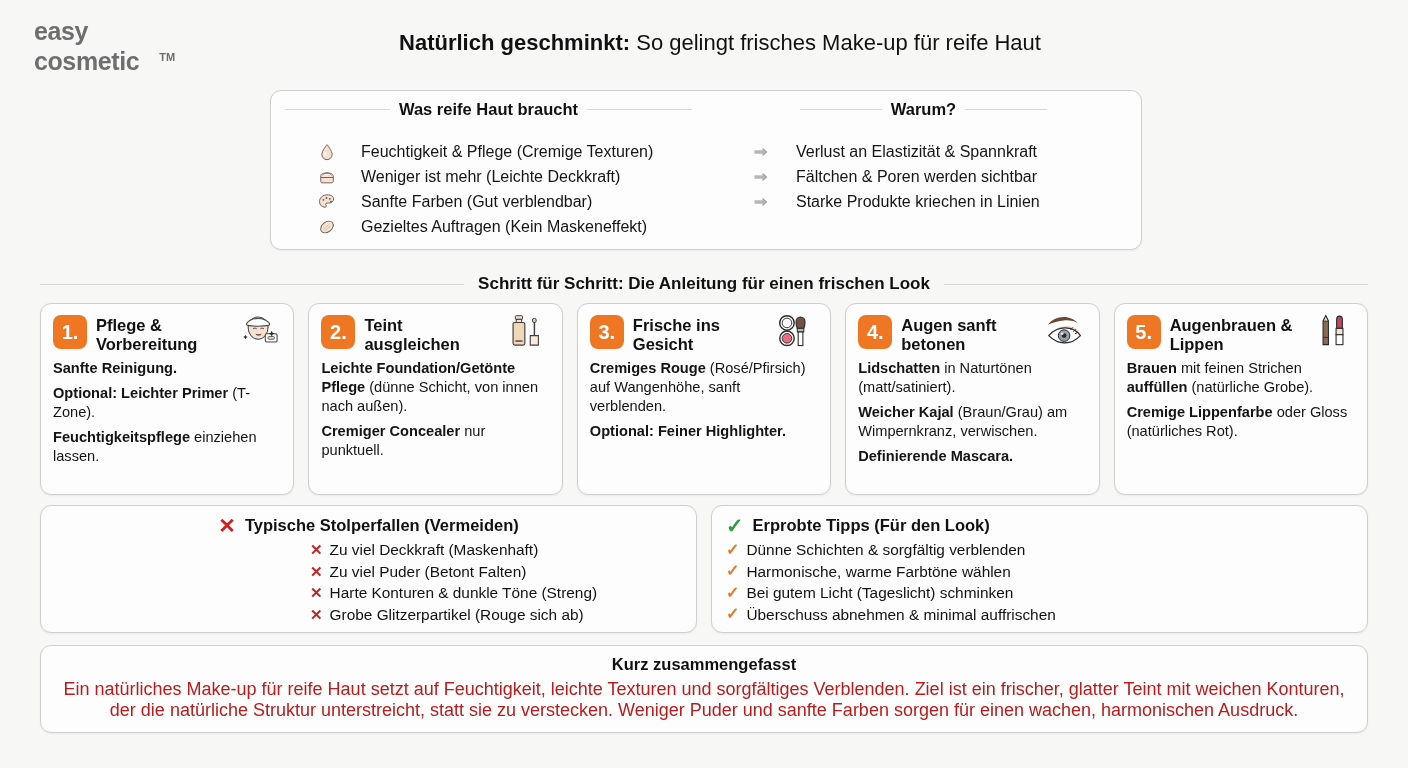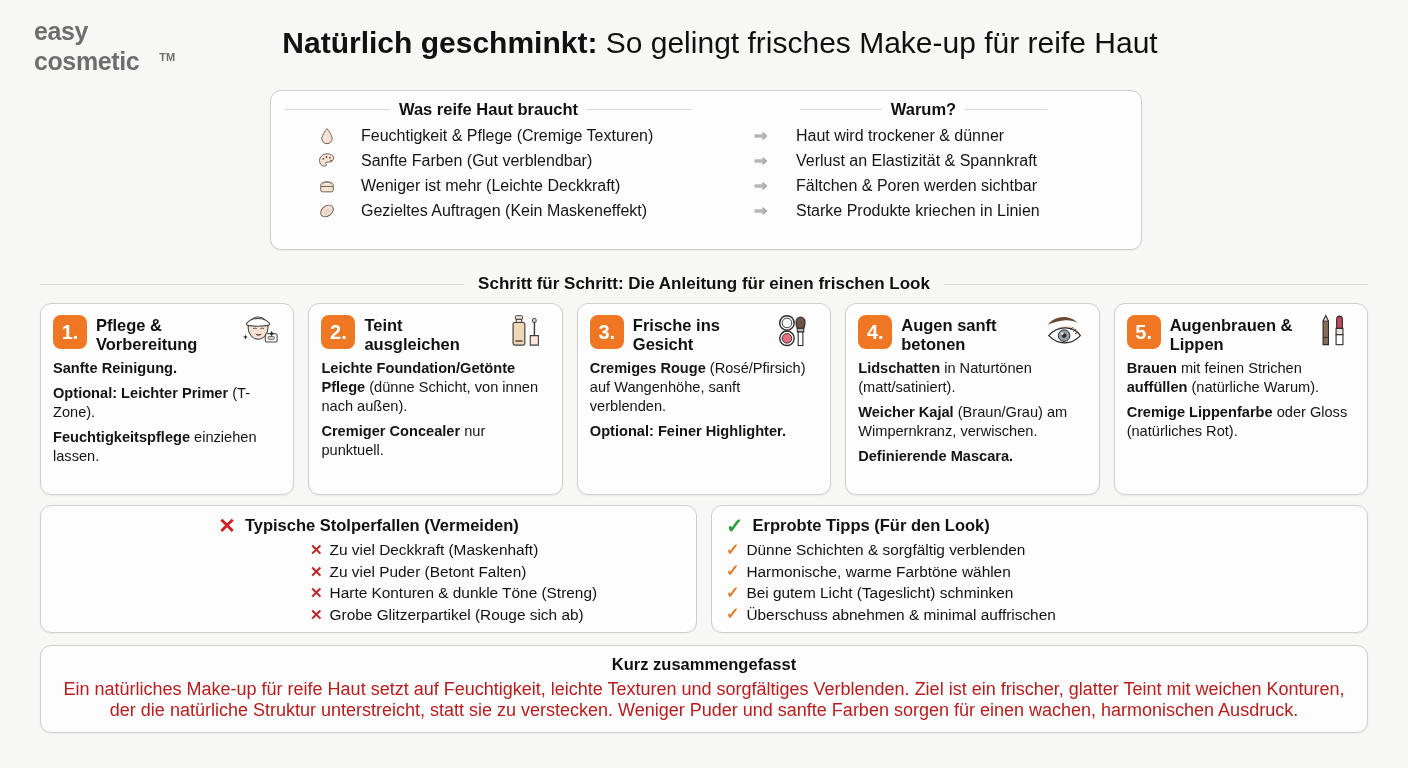--- a/index.html
+++ b/index.html
@@ -17,39 +17,39 @@
   
   .header{position:absolute;left:0;top:0;width:1408px;height:88px;}
   .logo{
     position:absolute;left:34px;top:18px;
     font-weight:700;font-size:25px;line-height:26px;
     color:#6e6e6e;letter-spacing:-0.4px;
   }
   .logo .tm{font-size:11px;vertical-align:super;letter-spacing:0;margin-left:20px;}
   .title{
     position:absolute;left:190px;top:26px;width:1060px;
-    text-align:center;font-size:30px;line-height:34px;
+    text-align:center;font-size:22px;line-height:34px;
     white-space:nowrap;
   }
   .title .t-strong{font-weight:700;}
   .title .t-rest{font-weight:400;}
 
   
   .panel{
     position:absolute;box-sizing:border-box;
     background:#fdfdfd;border:1px solid #cfcfcf;border-radius:11px;
     box-shadow:0 1px 2px rgba(0,0,0,0.05);
   }
 
   
   .needs-panel{left:270px;top:90px;width:872px;height:160px;display:flex;}
   .needs-col{flex:1;padding:9px 14px 0 14px;box-sizing:border-box;}
   .col-head{
     display:flex;align-items:center;gap:9px;
-    font-weight:700;font-size:16.5px;justify-content:center;margin-bottom:4px;
+    font-weight:700;font-size:16.5px;justify-content:center;margin-bottom:20px;
   }
   .col-head .rule{flex:1;height:1px;background:#d8d8d8;max-width:120px;}
   .col-head .rule.short{max-width:82px;}
   .need-list{list-style:none;margin:0;padding:0 0 0 32px;}
   .need-list li{
     display:flex;align-items:center;gap:24px;
     font-size:16px;line-height:25px;color:#151515;
   }
   .ic{width:20px;height:20px;flex:none;display:block;}
 
@@ -138,61 +138,54 @@
       <ul class="need-list">
         <li>
           <svg class="ic" viewBox="0 0 24 24">
             <path d="M12 3.2C12 3.2 5.8 10.6 5.8 15a6.2 6.2 0 0 0 12.4 0C18.2 10.6 12 3.2 12 3.2z" fill="#f6e0d2" stroke="#6b5648" stroke-width="1.1"></path>
             <ellipse cx="9.8" cy="14.5" rx="1.5" ry="2.4" fill="#fdf4ee" opacity=".9"></ellipse>
           </svg>
           <span>Feuchtigkeit &amp; Pflege (Cremige Texturen)</span>
         </li>
         <li>
           <svg class="ic" viewBox="0 0 24 24">
+            <path d="M4.5 11c0-2.6 3.4-4 7.5-4s7.5 1.4 7.5 4v6.4c0 1-.7 1.6-1.7 1.6H6.2c-1 0-1.7-.6-1.7-1.6z" fill="#f6e2d4" stroke="#6b5648" stroke-width="1.1"></path>
+            <path d="M4.6 12.6h14.8" stroke="#6b5648" stroke-width="1.1" fill="none"></path>
+            <path d="M6.6 9.6c1.2-1.4 3-2.1 5.4-2.1s4.2.7 5.4 2.1" fill="#fdf2ea" stroke="#6b5648" stroke-width="1"></path>
+          </svg>
+          <span>Weniger ist mehr (Leichte Deckkraft)</span>
+        </li>
+        <li>
+          <svg class="ic" viewBox="0 0 24 24">
             <path d="M12 3.4C6.9 3.4 3 7 3 11.6c0 4 3 6.6 6.3 6.6 1.4 0 2-.6 2-1.4 0-.9-1-1.2-1-2.1 0-.8.7-1.4 1.7-1.4h1.6c3.3 0 6.4-1.9 6.4-5 0-2.9-3.2-4.9-8-4.9z" fill="#f6e2d4" stroke="#6b5648" stroke-width="1.1"></path>
             <circle cx="7.6" cy="9.4" r="1.15" fill="#6b5648"></circle>
             <circle cx="11.4" cy="7.2" r="1.15" fill="#6b5648"></circle>
             <circle cx="15.4" cy="8.2" r="1.15" fill="#6b5648"></circle>
             <circle cx="16.8" cy="11.6" r="1.05" fill="#6b5648"></circle>
           </svg>
           <span>Sanfte Farben (Gut verblendbar)</span>
         </li>
         <li>
           <svg class="ic" viewBox="0 0 24 24">
-            <path d="M4.5 11c0-2.6 3.4-4 7.5-4s7.5 1.4 7.5 4v6.4c0 1-.7 1.6-1.7 1.6H6.2c-1 0-1.7-.6-1.7-1.6z" fill="#f6e2d4" stroke="#6b5648" stroke-width="1.1"></path>
-            <path d="M4.6 12.6h14.8" stroke="#6b5648" stroke-width="1.1" fill="none"></path>
-            <path d="M6.6 9.6c1.2-1.4 3-2.1 5.4-2.1s4.2.7 5.4 2.1" fill="#fdf2ea" stroke="#6b5648" stroke-width="1"></path>
-          </svg>
-          <span>Weniger ist mehr (Leichte Deckkraft)</span>
-        </li>
-        <li>
-          <svg class="ic" viewBox="0 0 24 24">
             <ellipse cx="12" cy="12" rx="8.4" ry="6" transform="rotate(-38 12 12)" fill="#f6e2d4" stroke="#6b5648" stroke-width="1.1"></ellipse>
             <path d="M8 15.4c1.3-2.6 3.4-4.7 6-6" stroke="#cbb4a4" stroke-width="1" fill="none"></path>
             <path d="M10 17.2c1.3-2.6 3.4-4.7 6-6" stroke="#cbb4a4" stroke-width="1" fill="none"></path>
           </svg>
           <span>Gezieltes Auftragen (Kein Maskeneffekt)</span>
         </li>
       </ul>
     </div>
 
     <div class="needs-col">
       <div class="col-head">
         <span class="rule short"></span>
         <span>Warum?</span>
         <span class="rule short"></span>
       </div>
       <ul class="need-list">
-        <li>
-          <svg class="ic" viewBox="0 0 24 24">
-            <path d="M3 10h9.5V7l6 5-6 5v-3H3z" fill="#b6b6b6"></path>
-            <path d="M13 8.2l4.4 3.8-4.4 3.8" fill="none" stroke="#9a9a9a" stroke-width="1.2"></path>
-          </svg>
-          <span>Haut wird trockener &amp; dünner</span>
-        </li>
         <li>
           <svg class="ic" viewBox="0 0 24 24">
             <path d="M3 10h9.5V7l6 5-6 5v-3H3z" fill="#b6b6b6"></path>
             <path d="M13 8.2l4.4 3.8-4.4 3.8" fill="none" stroke="#9a9a9a" stroke-width="1.2"></path>
           </svg>
           <span>Verlust an Elastizität &amp; Spannkraft</span>
         </li>
         <li>
           <svg class="ic" viewBox="0 0 24 24">
             <path d="M3 10h9.5V7l6 5-6 5v-3H3z" fill="#b6b6b6"></path>
@@ -309,21 +302,21 @@
         <svg class="step-icon" viewBox="0 0 48 42">
           <path d="M16 3l3 6v26h-6V9z" fill="#8a6a52" stroke="#2b2b2b" stroke-width="1.2"></path>
           <path d="M16 3l3 6h-6z" fill="#e8d6c4" stroke="#2b2b2b" stroke-width="1.1"></path>
           <path d="M13 27h6" stroke="#2b2b2b" stroke-width="1"></path>
           <path d="M28 7.5c0-2.4 1.4-4 3.2-4s3.2 1.6 3.2 4V17h-6.4z" fill="#c0485a" stroke="#2b2b2b" stroke-width="1.2"></path>
           <rect x="27.4" y="17" width="7.6" height="7" fill="#f0e2da" stroke="#2b2b2b" stroke-width="1.2"></rect>
           <rect x="27.4" y="24" width="7.6" height="11" fill="#fdfdfd" stroke="#2b2b2b" stroke-width="1.2"></rect>
         </svg>
       </div>
       <div class="step-body">
-        <p><b>Brauen</b><span> mit feinen Strichen </span><b>auffüllen</b><span> (natürliche Warum).</span></p>
+        <p><b>Brauen</b><span> mit feinen Strichen </span><b>auffüllen</b><span> (natürliche Grobe).</span></p>
         <p><b>Cremige Lippenfarbe</b><span> oder Gloss (natürliches Rot).</span></p>
       </div>
     </div>
 
   </div>
 
   <div class="panel pitfalls">
     <div class="pt-head">
       <span class="mark x-big">✕</span>
       <span>Typische Stolperfallen (Vermeiden)</span>

